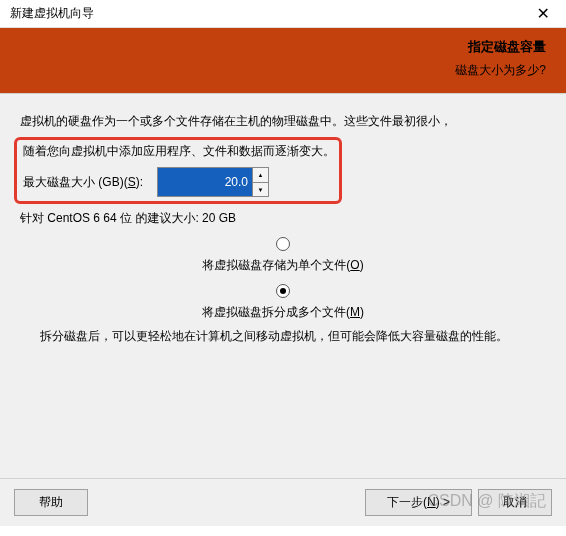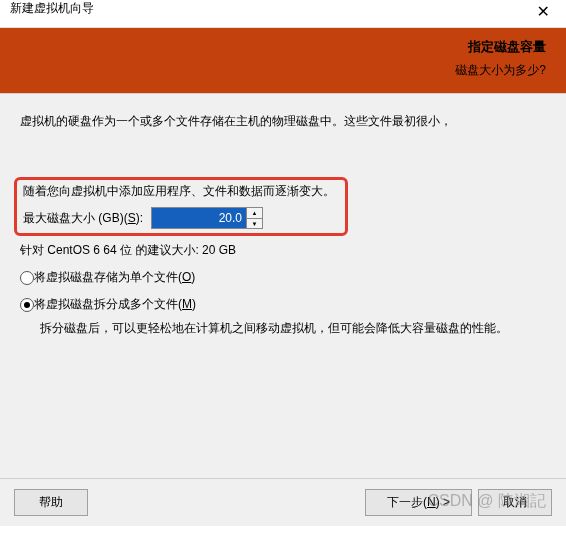--- a/index.html
+++ b/index.html
@@ -8,21 +8,21 @@
   font-size: 12px;
   background: #fff;
   width: 566px;
   height: 536px;
   overflow: hidden;
   color: #000;
 }
 .titlebar {
   height: 28px;
   display: flex;
-  align-items: flex-start;
+  align-items: center;
   justify-content: space-between;
   padding: 0 8px 0 10px;
   background: #fff;
   border-bottom: 1px solid #e0e0e0;
 }
 .close-btn {
   font-size: 16px;
   font-family: Arial, sans-serif;
   cursor: pointer;
   padding: 2px 8px;
@@ -38,37 +38,36 @@
 .content {
   padding: 18px 20px 10px 20px;
   background: #f0f0f0;
   height: 432px;
   position: relative;
 }
 .desc { line-height: 1.6; margin-bottom: 6px; }
 .highlight-box {
   border: 3px solid #e23b2e;
   border-radius: 6px;
-  padding: 2px 10px 4px 6px;
+  padding: 2px 4px 4px 6px;
   display: inline-block;
   margin-left: -6px;
-  margin-top: 40px;
 }
 .desc2 { line-height: 1.6; }
 .size-row {
   display: flex;
   align-items: center;
-  gap: 8px;
+  gap: 14px;
   margin-top: 6px;
 }
 .size-label { font-size: 12px; }
 .spinner {
   display: flex;
   border: 1px solid #888;
-  height: 22px;
+  height: 30px;
   background: #fff;
 }
 .spinner-input {
   width: 94px;
   border: none;
   text-align: right;
   padding: 0 4px;
   font-size: 12px;
   background: #1560bd;
   color: #fff;
@@ -89,22 +88,23 @@
   justify-content: center;
   background: #f4f4f4;
   cursor: pointer;
 }
 .spin-up { border-bottom: 1px solid #888; }
 .rec { margin-top: 6px; }
 .radio-group { margin-top: 10px; }
 .radio-row {
   display: flex;
   align-items: center;
-  gap: 0;
+  gap: 6px;
   margin-bottom: 10px;
+  flex-direction: column;
 }
 .radio {
   width: 14px; height: 14px;
   border: 1px solid #555;
   border-radius: 50%;
   display: inline-flex;
   align-items: center;
   justify-content: center;
   background: #fff;
 }

